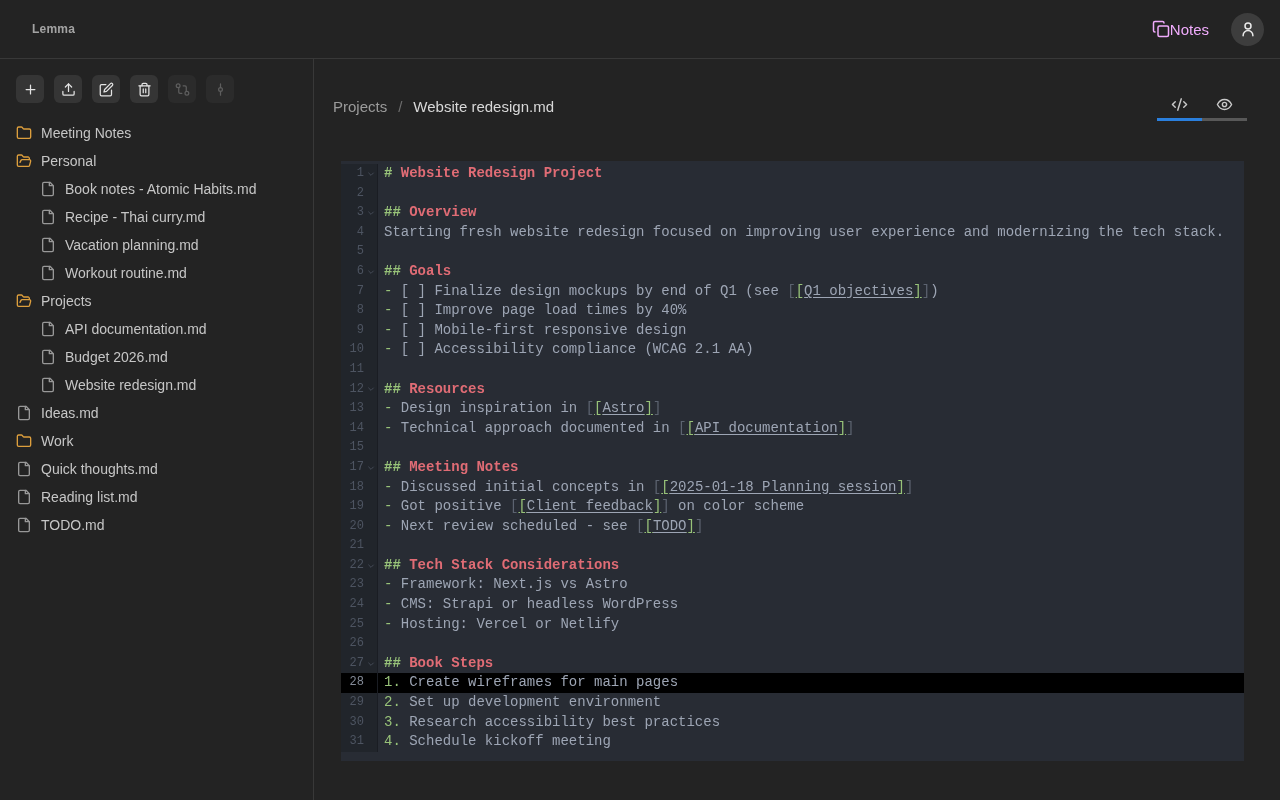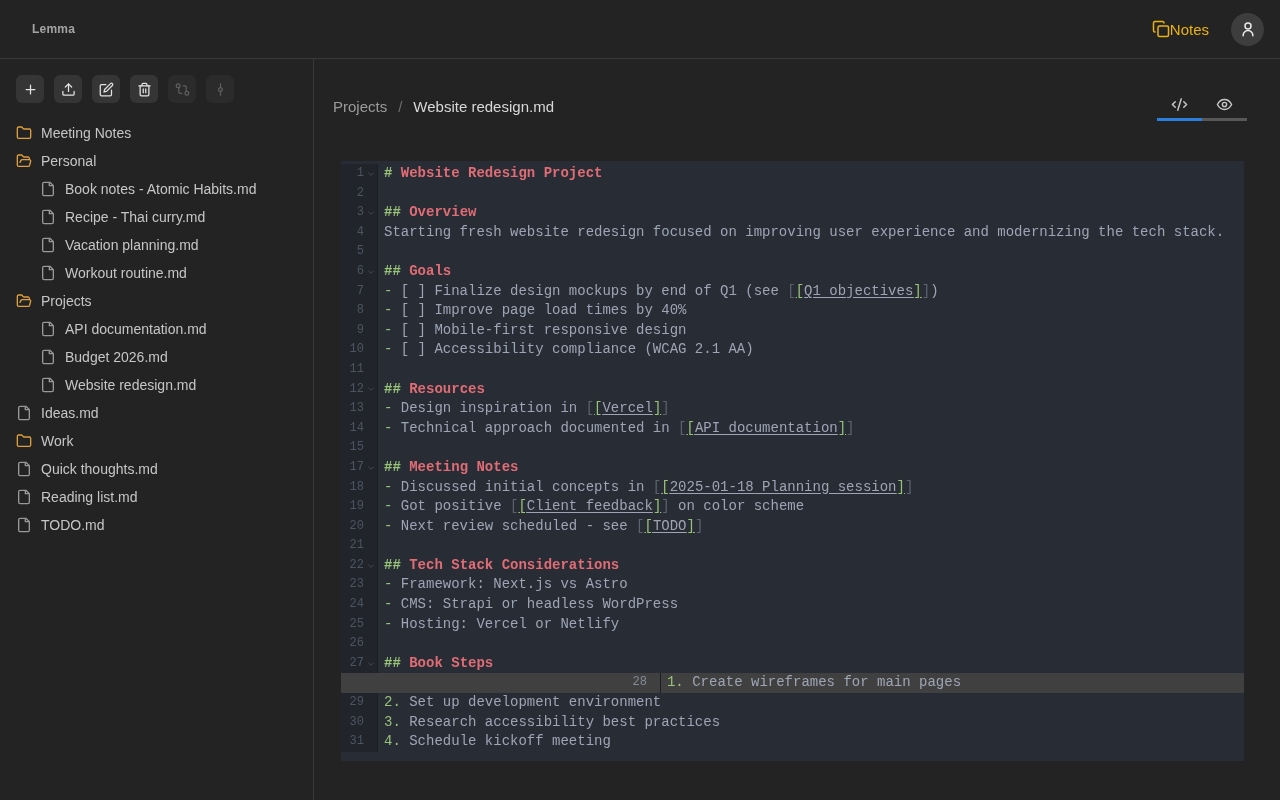--- a/index.html
+++ b/index.html
@@ -5,21 +5,21 @@
   * { margin:0; padding:0; box-sizing:border-box; }
   html,body { width:1280px; height:800px; overflow:hidden; }
   body { background:#232323; font-family:"Liberation Sans", sans-serif; -webkit-font-smoothing:antialiased; }
 
   svg { display:block; }
 
   
   .topbar { height:59px; border-bottom:1px solid #383838; display:flex; align-items:center; padding:0 16px 0 32px; }
   .app-title { font-size:12px; font-weight:700; color:#a3a3a3; letter-spacing:.2px; }
   .topbar-right { margin-left:auto; display:flex; align-items:center; gap:22px; }
-  .notes-nav { display:flex; align-items:center; color:#eab308; font-size:15px; cursor:pointer; }
+  .notes-nav { display:flex; align-items:center; color:#f0abfc; font-size:15px; cursor:pointer; }
   .notes-nav svg { width:18px; height:18px; }
   .avatar { width:33px; height:33px; border-radius:50%; background:#3d3d3d; display:flex; align-items:center; justify-content:center; color:#eaeaea; cursor:pointer; }
   .avatar svg { width:18px; height:18px; }
 
   
   .layout { display:flex; height:741px; }
 
   
   .sidebar { width:314px; flex-shrink:0; border-right:1px solid #383838; padding:16px 0 0 16px; }
   .toolbar { display:flex; gap:10px; }
@@ -53,21 +53,21 @@
 
   
   .editor { margin:36px 36px 0 27px; height:600px; background:#282c34; overflow:hidden;
             font-family:"Liberation Mono","DejaVu Sans Mono",monospace; font-size:14px; line-height:19.6px; padding-top:3px; }
   .eline { display:flex; height:19.6px; white-space:pre; }
   .lgut { width:37px; flex-shrink:0; background:#21252b; display:flex; align-items:center; border-right:1px solid #1a1d23; }
   .lnum { width:23px; text-align:right; font-size:12px; color:#4d5461; }
   .lfold { width:13px; display:flex; justify-content:center; align-items:center; color:#555c6b; }
   .lfold svg { width:8px; height:8px; }
   .lcode { padding-left:6px; }
-  .eline.active, .eline.active .lgut { background:#404040;justify-content:center; }
+  .eline.active, .eline.active .lgut { background:#000000; }
   .eline.active .lnum { color:#848b98; }
 
   .sg-g  { color:#98c379; }
   .sg-gb { color:#98c379; font-weight:700; }
   .sg-r  { color:#e06c75; font-weight:700; }
   .sg-t  { color:#9da5b4;margin-top:37px; }
   .sg-d  { color:#5c6370; }
   .sg-tu { color:#9da5b4; text-decoration:underline; text-underline-offset:2px; }
   .sg-gu { color:#98c379; text-decoration:underline; text-underline-offset:2px; }
 </style>
@@ -326,21 +326,21 @@
                 <path d="m5 9 7 7 7-7"></path>
               </svg></span></span><span class="lcode"><span class="sg-gb">## </span><span class="sg-r">Goals</span></span></div>
         <div class="eline"><span class="lgut"><span class="lnum">7</span><span class="lfold"></span></span><span class="lcode"><span class="sg-g">- </span><span class="sg-t">[ ] Finalize design mockups by end of Q1 (see </span><span class="sg-d">[</span><span class="sg-gu">[</span><span class="sg-tu">Q1 objectives</span><span class="sg-gu">]</span><span class="sg-d">]</span><span class="sg-t">)</span></span></div>
         <div class="eline"><span class="lgut"><span class="lnum">8</span><span class="lfold"></span></span><span class="lcode"><span class="sg-g">- </span><span class="sg-t">[ ] Improve page load times by 40%</span></span></div>
         <div class="eline"><span class="lgut"><span class="lnum">9</span><span class="lfold"></span></span><span class="lcode"><span class="sg-g">- </span><span class="sg-t">[ ] Mobile-first responsive design</span></span></div>
         <div class="eline"><span class="lgut"><span class="lnum">10</span><span class="lfold"></span></span><span class="lcode"><span class="sg-g">- </span><span class="sg-t">[ ] Accessibility compliance (WCAG 2.1 AA)</span></span></div>
         <div class="eline"><span class="lgut"><span class="lnum">11</span><span class="lfold"></span></span><span class="lcode"></span></div>
         <div class="eline"><span class="lgut"><span class="lnum">12</span><span class="lfold"><svg class="" viewBox="0 0 24 24" fill="none" stroke="currentColor" stroke-width="2" stroke-linecap="round" stroke-linejoin="round">
                 <path d="m5 9 7 7 7-7"></path>
               </svg></span></span><span class="lcode"><span class="sg-gb">## </span><span class="sg-r">Resources</span></span></div>
-        <div class="eline"><span class="lgut"><span class="lnum">13</span><span class="lfold"></span></span><span class="lcode"><span class="sg-g">- </span><span class="sg-t">Design inspiration in </span><span class="sg-d">[</span><span class="sg-gu">[</span><span class="sg-tu">Vercel</span><span class="sg-gu">]</span><span class="sg-d">]</span></span></div>
+        <div class="eline"><span class="lgut"><span class="lnum">13</span><span class="lfold"></span></span><span class="lcode"><span class="sg-g">- </span><span class="sg-t">Design inspiration in </span><span class="sg-d">[</span><span class="sg-gu">[</span><span class="sg-tu">Astro</span><span class="sg-gu">]</span><span class="sg-d">]</span></span></div>
         <div class="eline"><span class="lgut"><span class="lnum">14</span><span class="lfold"></span></span><span class="lcode"><span class="sg-g">- </span><span class="sg-t">Technical approach documented in </span><span class="sg-d">[</span><span class="sg-gu">[</span><span class="sg-tu">API documentation</span><span class="sg-gu">]</span><span class="sg-d">]</span></span></div>
         <div class="eline"><span class="lgut"><span class="lnum">15</span><span class="lfold"></span></span></div>
         <div class="eline"><span class="lgut"><span class="lnum">17</span><span class="lfold"><svg class="" viewBox="0 0 24 24" fill="none" stroke="currentColor" stroke-width="2" stroke-linecap="round" stroke-linejoin="round">
                 <path d="m5 9 7 7 7-7"></path>
               </svg></span></span><span class="lcode"><span class="sg-gb">## </span><span class="sg-r">Meeting Notes</span></span></div>
         <div class="eline"><span class="lgut"><span class="lnum">18</span><span class="lfold"></span></span><span class="lcode"><span class="sg-g">- </span><span class="sg-t">Discussed initial concepts in </span><span class="sg-d">[</span><span class="sg-gu">[</span><span class="sg-tu">2025-01-18 Planning session</span><span class="sg-gu">]</span><span class="sg-d">]</span></span></div>
         <div class="eline"><span class="lgut"><span class="lnum">19</span><span class="lfold"></span></span><span class="lcode"><span class="sg-g">- </span><span class="sg-t">Got positive </span><span class="sg-d">[</span><span class="sg-gu">[</span><span class="sg-tu">Client feedback</span><span class="sg-gu">]</span><span class="sg-d">]</span><span class="sg-t"> on color scheme</span></span></div>
         <div class="eline"><span class="lgut"><span class="lnum">20</span><span class="lfold"></span></span><span class="lcode"><span class="sg-g">- </span><span class="sg-t">Next review scheduled - see </span><span class="sg-d">[</span><span class="sg-gu">[</span><span class="sg-tu">TODO</span><span class="sg-gu">]</span><span class="sg-d">]</span></span></div>
         <div class="eline"><span class="lgut"><span class="lnum">21</span><span class="lfold"></span></span><span class="lcode"></span></div>
         <div class="eline"><span class="lgut"><span class="lnum">22</span><span class="lfold"><svg class="" viewBox="0 0 24 24" fill="none" stroke="currentColor" stroke-width="2" stroke-linecap="round" stroke-linejoin="round">

